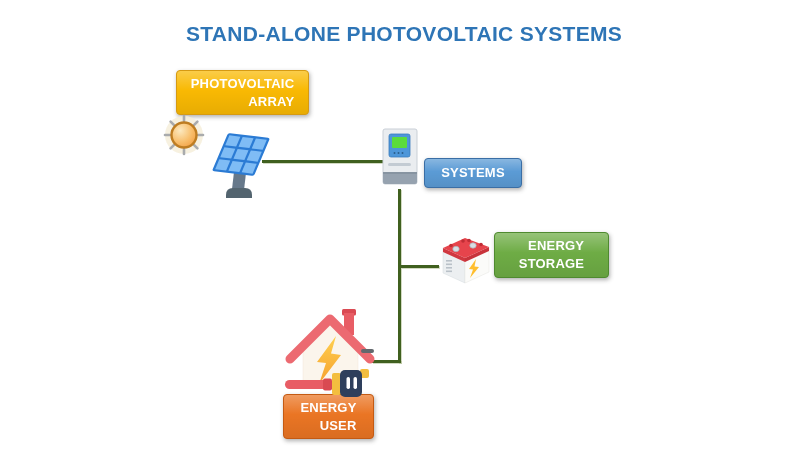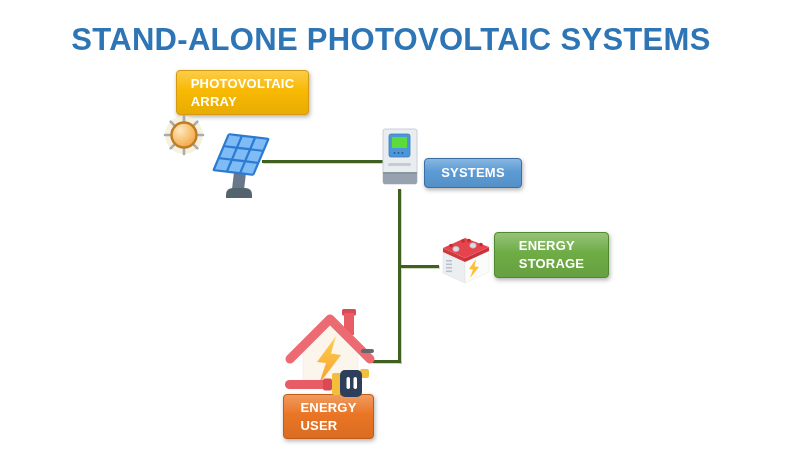--- a/index.html
+++ b/index.html
@@ -1,26 +1,26 @@
 <!DOCTYPE html>
 <html><head>
 <meta charset="utf-8">
 <style>
   html,body{margin:0;padding:0;background:#ffffff;}
   .canvas{
     position:relative;width:800px;height:450px;background:#ffffff;
     font-family:"Liberation Sans",sans-serif;overflow:hidden;
   }
   .title{
-    position:absolute;left:0;top:22px;width:722px;text-align:center;
-    font-size:31px;font-weight:bold;letter-spacing:.3px;padding-left:30px;
+    position:absolute;left:13px;top:22px;width:722px;text-align:center;
+    font-size:21px;font-weight:bold;letter-spacing:.3px;padding-left:30px;
   }
   .node-box{
     position:absolute;display:flex;align-items:center;justify-content:center;
-    text-align:left;color:#fff;font-weight:bold;font-size:13px;line-height:18px;
+    text-align:right;color:#fff;font-weight:bold;font-size:13px;line-height:18px;
     letter-spacing:.2px;white-space:pre-line;border-radius:4px;
     background-image:linear-gradient(rgba(255,255,255,.28),rgba(255,255,255,0) 45%,rgba(0,0,0,.07));
     box-shadow:1px 2px 4px rgba(80,80,80,.45);
   }
   .box-pv{left:176px;top:70px;width:131px;height:43px;border:1px solid #D69A12;}
   .box-inv{left:424px;top:158px;width:96px;height:28px;border:1px solid #3A6EA5;}
   .box-sto{left:494px;top:232px;width:113px;height:44px;border:1px solid #4F8A30;}
   .box-usr{left:283px;top:394px;width:89px;height:43px;border:1px solid #C45A13;}
   .connector{position:absolute;box-shadow:1px 1px 0 rgba(173,188,143,.55);}
   .conn-h{height:3px;}

